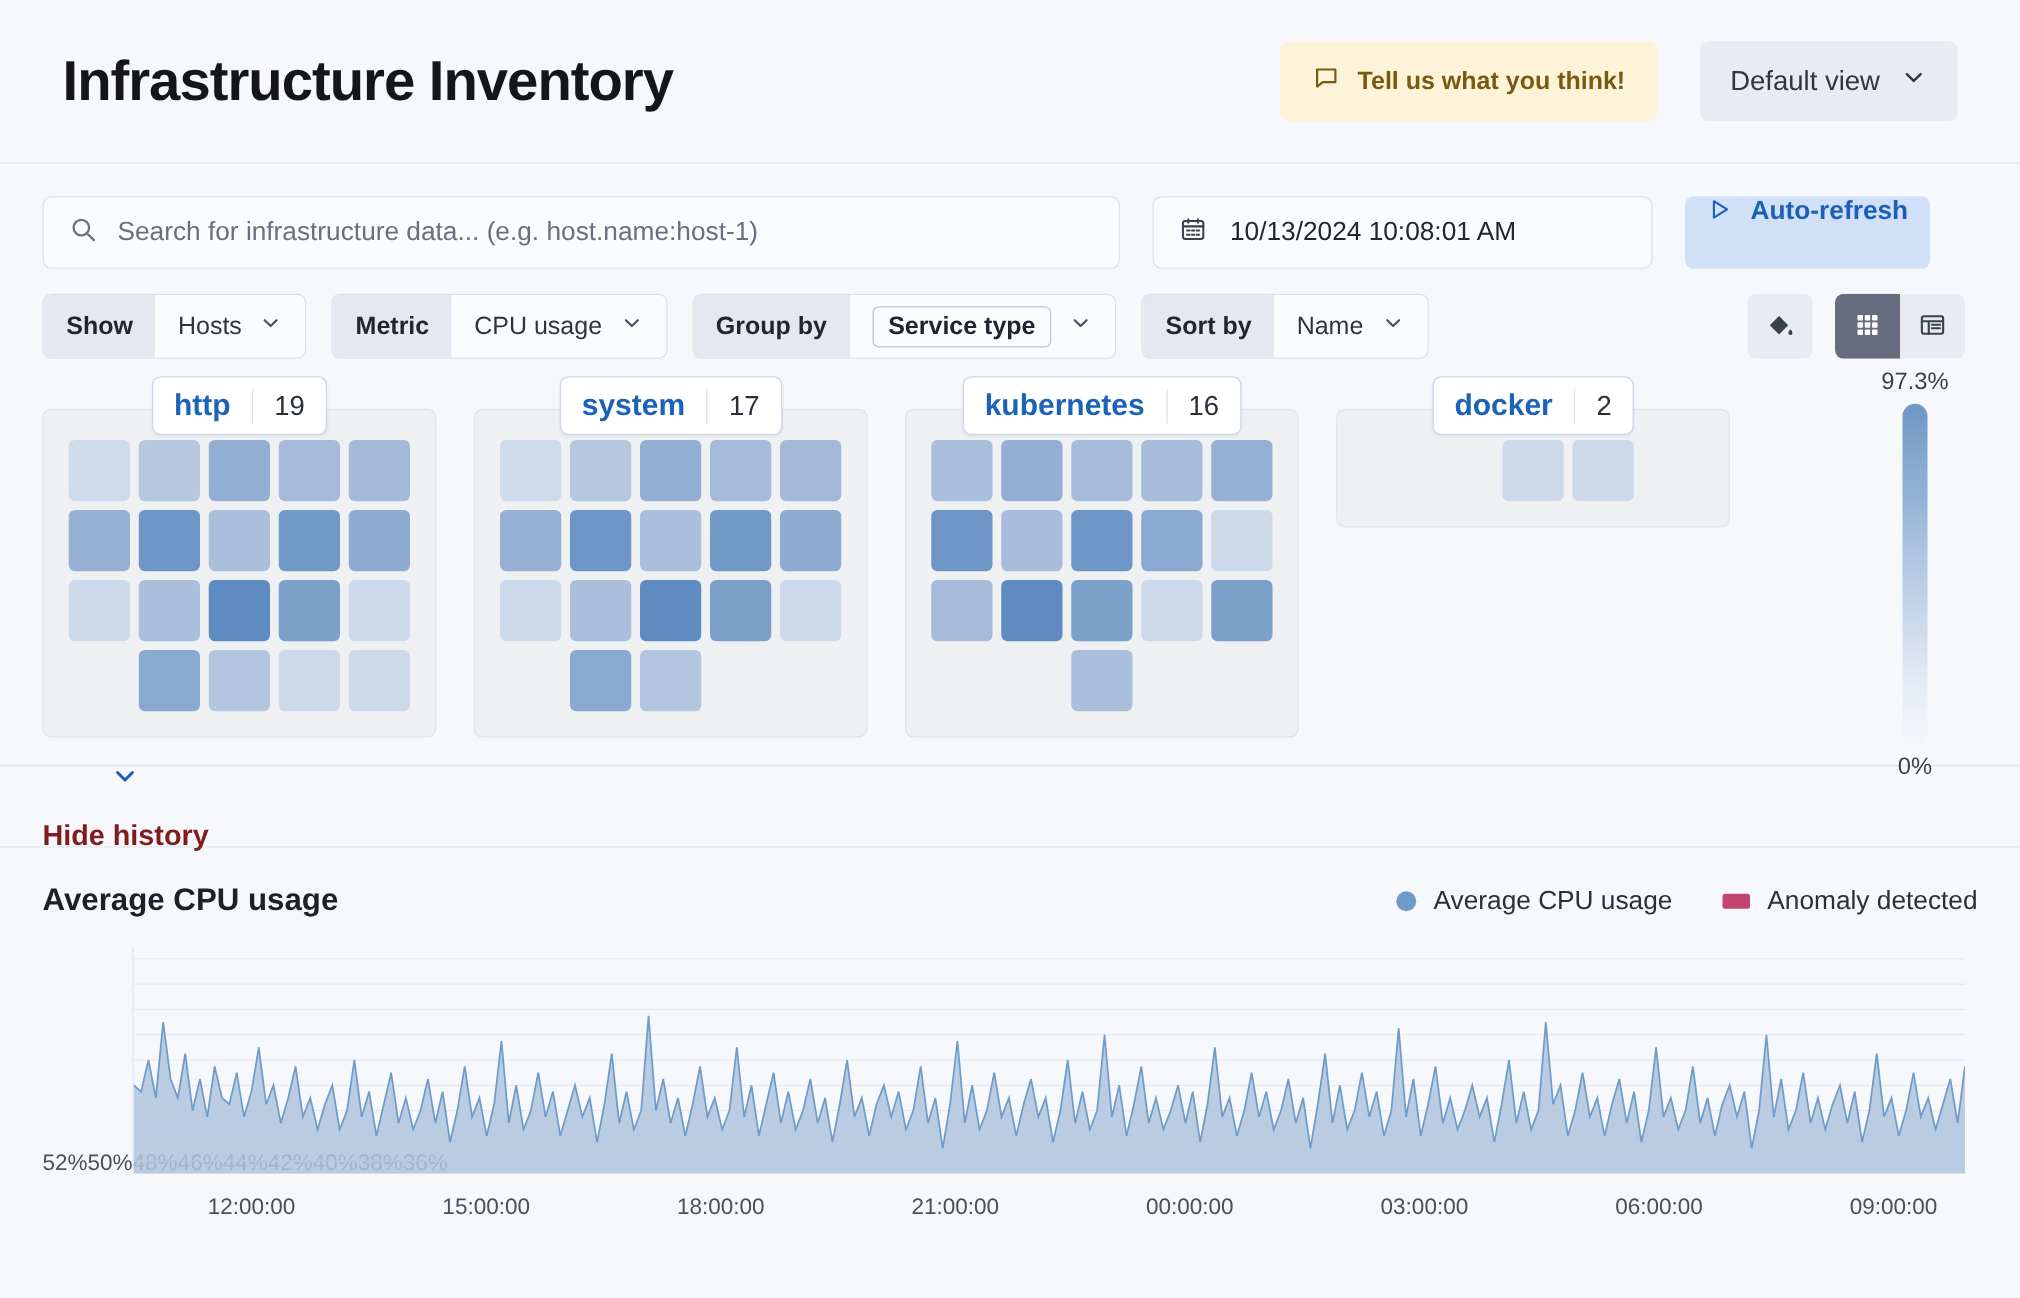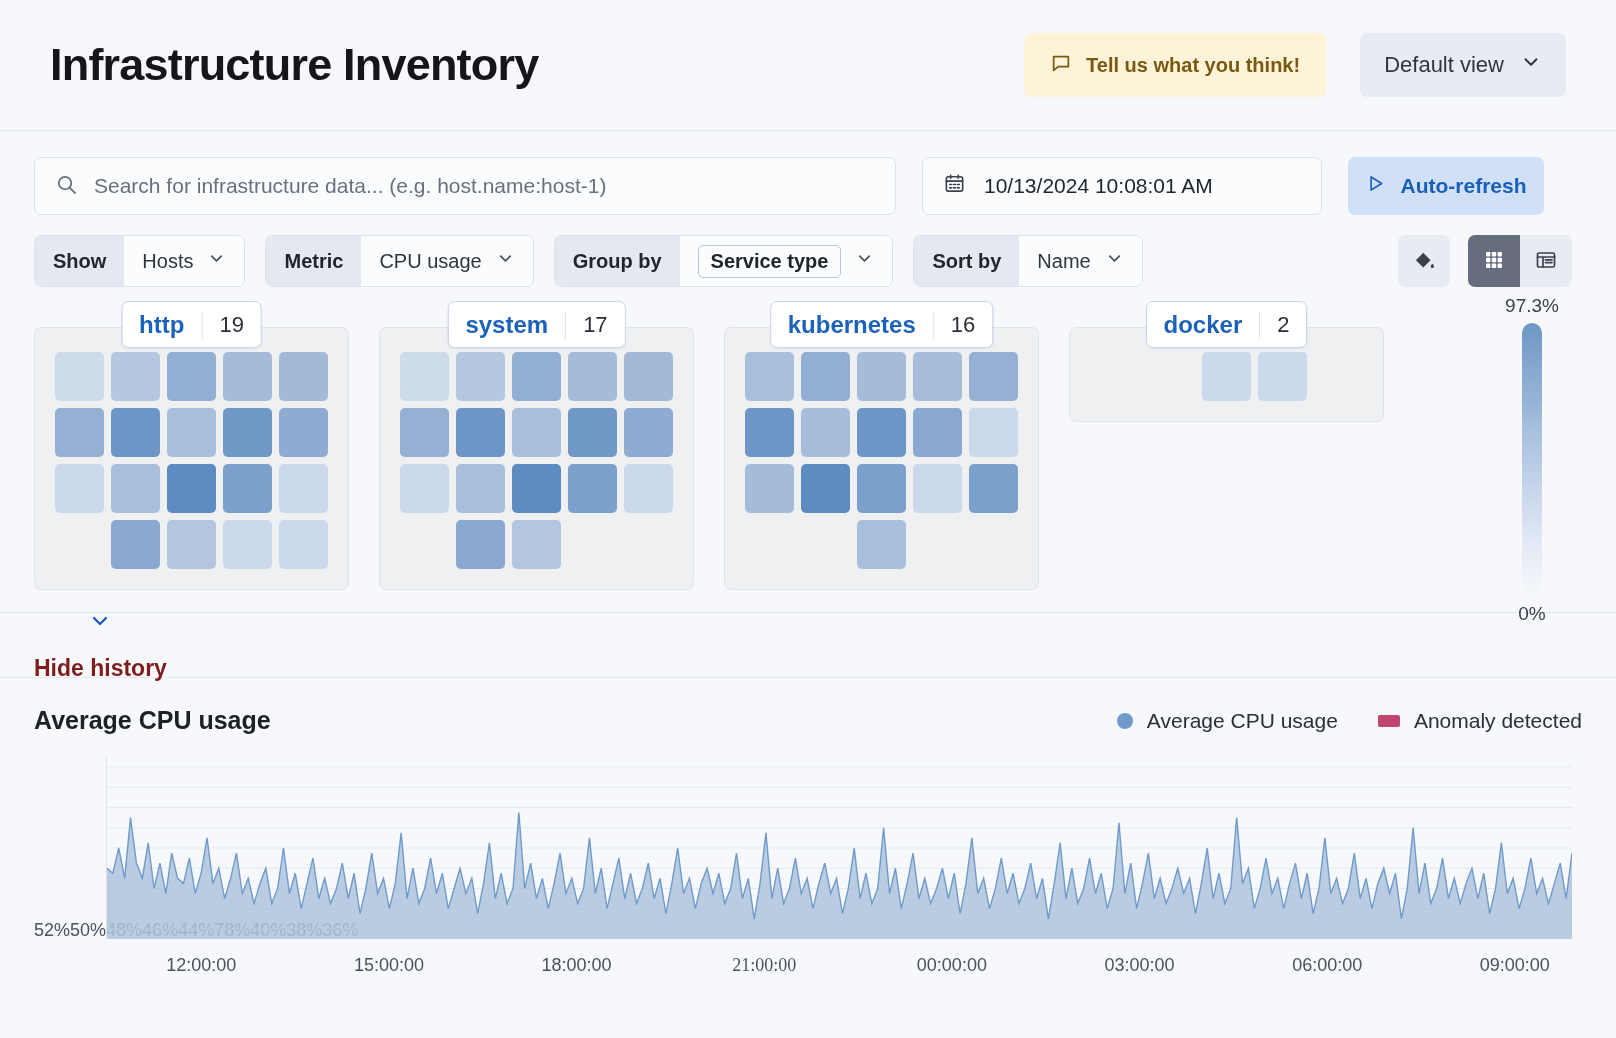--- a/index.html
+++ b/index.html
@@ -63,21 +63,21 @@
     border-radius: 7px;
     display: flex; align-items: center; gap: 18px;
     padding: 0 20px;
     font-size: 21px; color: #23262e;
   }
   .refresh-btn {
     flex: 0 0 auto;
     height: 58px; min-width: 196px;
     background: #cfe0f7; color: #1b5fb8;
     border: none; border-radius: 7px;
-    display: flex; align-items: center; justify-content: center; gap: 14px;
+    display: flex; justify-content: center; gap: 14px;
     font-size: 21px; font-weight: 700; cursor: pointer;
     font-family: inherit;
   }
 
   .filter-row { display: flex; align-items: center; margin-top: 20px; }
   .filter-group {
     display: flex; align-items: center;
     background: #fbfcfe; border: 1px solid #dde1ec; border-radius: 7px;
     height: 52px; overflow: hidden; margin-right: 20px;
   }
@@ -490,21 +490,21 @@
       </div>
     </div>
 
     <div class="chart-body">
       <div class="y-axis">
           <div class="y-tick">52%</div>
           <div class="y-tick">50%</div>
           <div class="y-tick">48%</div>
           <div class="y-tick">46%</div>
           <div class="y-tick">44%</div>
-          <div class="y-tick">78%</div>
+          <div class="y-tick">42%</div>
           <div class="y-tick">40%</div>
           <div class="y-tick">38%</div>
           <div class="y-tick">36%</div>
         </div>
       <div class="plot">
         <svg id="area-chart" viewBox="0 0 1000 182" preserveAspectRatio="none">
             <line x1="0" x2="1000" y1="10.111111111111114" y2="10.111111111111114" stroke="#e6e9f1" stroke-width="1" vector-effect="non-scaling-stroke"></line>
             <line x1="0" x2="1000" y1="30.333333333333314" y2="30.333333333333314" stroke="#e6e9f1" stroke-width="1" vector-effect="non-scaling-stroke"></line>
             <line x1="0" x2="1000" y1="50.55555555555557" y2="50.55555555555557" stroke="#e6e9f1" stroke-width="1" vector-effect="non-scaling-stroke"></line>
             <line x1="0" x2="1000" y1="70.77777777777777" y2="70.77777777777777" stroke="#e6e9f1" stroke-width="1" vector-effect="non-scaling-stroke"></line>
@@ -514,21 +514,21 @@
             <line x1="0" x2="1000" y1="151.66666666666666" y2="151.66666666666666" stroke="#e6e9f1" stroke-width="1" vector-effect="non-scaling-stroke"></line>
             <line x1="0" x2="1000" y1="171.88888888888889" y2="171.88888888888889" stroke="#e6e9f1" stroke-width="1" vector-effect="non-scaling-stroke"></line>
             <path d="M0,182.0L0.00,111.22L4.02,116.28L8.03,91.00L12.05,121.33L16.06,60.67L20.08,106.17L24.10,121.33L28.11,85.94L32.13,131.44L36.14,106.17L40.16,136.50L44.18,96.06L48.19,121.33L52.21,126.39L56.22,101.11L60.24,136.50L64.26,116.28L68.27,80.89L72.29,126.39L76.31,111.22L80.32,141.56L84.34,121.33L88.35,96.06L92.37,136.50L96.39,121.33L100.40,146.61L104.42,126.39L108.43,111.22L112.45,146.61L116.47,131.44L120.48,91.00L124.50,136.50L128.51,116.28L132.53,151.67L136.55,126.39L140.56,101.11L144.58,141.56L148.59,121.33L152.61,146.61L156.63,131.44L160.64,106.17L164.66,141.56L168.67,116.28L172.69,156.72L176.71,131.44L180.72,96.06L184.74,136.50L188.76,121.33L192.77,151.67L196.79,126.39L200.80,75.83L204.82,141.56L208.84,111.22L212.85,146.61L216.87,131.44L220.88,101.11L224.90,136.50L228.92,116.28L232.93,151.67L236.95,131.44L240.96,111.22L244.98,136.50L249.00,121.33L253.01,156.72L257.03,126.39L261.04,85.94L265.06,141.56L269.08,116.28L273.09,146.61L277.11,131.44L281.12,55.61L285.14,131.44L289.16,106.17L293.17,141.56L297.19,121.33L301.20,151.67L305.22,126.39L309.24,96.06L313.25,136.50L317.27,121.33L321.29,146.61L325.30,131.44L329.32,80.89L333.33,136.50L337.35,111.22L341.37,151.67L345.38,126.39L349.40,101.11L353.41,141.56L357.43,116.28L361.45,146.61L365.46,131.44L369.48,106.17L373.49,141.56L377.51,121.33L381.53,156.72L385.54,126.39L389.56,91.00L393.57,136.50L397.59,121.33L401.61,151.67L405.62,126.39L409.64,111.22L413.65,136.50L417.67,116.28L421.69,146.61L425.70,131.44L429.72,96.06L433.73,141.56L437.75,121.33L441.77,161.78L445.78,126.39L449.80,75.83L453.82,141.56L457.83,111.22L461.85,146.61L465.86,131.44L469.88,101.11L473.90,136.50L477.91,121.33L481.93,151.67L485.94,126.39L489.96,106.17L493.98,136.50L497.99,121.33L502.01,156.72L506.02,131.44L510.04,91.00L514.06,141.56L518.07,116.28L522.09,146.61L526.10,131.44L530.12,70.78L534.14,136.50L538.15,111.22L542.17,151.67L546.18,126.39L550.20,96.06L554.22,141.56L558.23,121.33L562.25,146.61L566.27,131.44L570.28,111.22L574.30,141.56L578.31,116.28L582.33,156.72L586.35,126.39L590.36,80.89L594.38,136.50L598.39,121.33L602.41,151.67L606.43,131.44L610.44,101.11L614.46,136.50L618.47,116.28L622.49,146.61L626.51,131.44L630.52,106.17L634.54,141.56L638.55,121.33L642.57,161.78L646.59,126.39L650.60,85.94L654.62,141.56L658.63,111.22L662.65,146.61L666.67,131.44L670.68,101.11L674.70,136.50L678.71,116.28L682.73,151.67L686.75,131.44L690.76,65.72L694.78,136.50L698.80,106.17L702.81,151.67L706.83,126.39L710.84,96.06L714.86,141.56L718.88,121.33L722.89,146.61L726.91,131.44L730.92,111.22L734.94,136.50L738.96,121.33L742.97,156.72L746.99,126.39L751.00,91.00L755.02,141.56L759.04,116.28L763.05,146.61L767.07,131.44L771.08,60.67L775.10,126.39L779.12,111.22L783.13,151.67L787.15,131.44L791.16,101.11L795.18,136.50L799.20,121.33L803.21,151.67L807.23,126.39L811.24,106.17L815.26,141.56L819.28,116.28L823.29,156.72L827.31,131.44L831.33,80.89L835.34,136.50L839.36,121.33L843.37,146.61L847.39,131.44L851.41,96.06L855.42,141.56L859.44,121.33L863.45,151.67L867.47,126.39L871.49,111.22L875.50,136.50L879.52,116.28L883.53,161.78L887.55,131.44L891.57,70.78L895.58,136.50L899.60,106.17L903.61,146.61L907.63,131.44L911.65,101.11L915.66,141.56L919.68,121.33L923.69,146.61L927.71,126.39L931.73,111.22L935.74,141.56L939.76,116.28L943.78,156.72L947.79,131.44L951.81,85.94L955.82,136.50L959.84,121.33L963.86,151.67L967.87,131.44L971.89,101.11L975.90,136.50L979.92,121.33L983.94,146.61L987.95,126.39L991.97,106.17L995.98,141.56L1000.00,96.06L1000,182Z" fill="#aec4dd" fill-opacity="0.85"></path>
             <path d="M0.00,111.22L4.02,116.28L8.03,91.00L12.05,121.33L16.06,60.67L20.08,106.17L24.10,121.33L28.11,85.94L32.13,131.44L36.14,106.17L40.16,136.50L44.18,96.06L48.19,121.33L52.21,126.39L56.22,101.11L60.24,136.50L64.26,116.28L68.27,80.89L72.29,126.39L76.31,111.22L80.32,141.56L84.34,121.33L88.35,96.06L92.37,136.50L96.39,121.33L100.40,146.61L104.42,126.39L108.43,111.22L112.45,146.61L116.47,131.44L120.48,91.00L124.50,136.50L128.51,116.28L132.53,151.67L136.55,126.39L140.56,101.11L144.58,141.56L148.59,121.33L152.61,146.61L156.63,131.44L160.64,106.17L164.66,141.56L168.67,116.28L172.69,156.72L176.71,131.44L180.72,96.06L184.74,136.50L188.76,121.33L192.77,151.67L196.79,126.39L200.80,75.83L204.82,141.56L208.84,111.22L212.85,146.61L216.87,131.44L220.88,101.11L224.90,136.50L228.92,116.28L232.93,151.67L236.95,131.44L240.96,111.22L244.98,136.50L249.00,121.33L253.01,156.72L257.03,126.39L261.04,85.94L265.06,141.56L269.08,116.28L273.09,146.61L277.11,131.44L281.12,55.61L285.14,131.44L289.16,106.17L293.17,141.56L297.19,121.33L301.20,151.67L305.22,126.39L309.24,96.06L313.25,136.50L317.27,121.33L321.29,146.61L325.30,131.44L329.32,80.89L333.33,136.50L337.35,111.22L341.37,151.67L345.38,126.39L349.40,101.11L353.41,141.56L357.43,116.28L361.45,146.61L365.46,131.44L369.48,106.17L373.49,141.56L377.51,121.33L381.53,156.72L385.54,126.39L389.56,91.00L393.57,136.50L397.59,121.33L401.61,151.67L405.62,126.39L409.64,111.22L413.65,136.50L417.67,116.28L421.69,146.61L425.70,131.44L429.72,96.06L433.73,141.56L437.75,121.33L441.77,161.78L445.78,126.39L449.80,75.83L453.82,141.56L457.83,111.22L461.85,146.61L465.86,131.44L469.88,101.11L473.90,136.50L477.91,121.33L481.93,151.67L485.94,126.39L489.96,106.17L493.98,136.50L497.99,121.33L502.01,156.72L506.02,131.44L510.04,91.00L514.06,141.56L518.07,116.28L522.09,146.61L526.10,131.44L530.12,70.78L534.14,136.50L538.15,111.22L542.17,151.67L546.18,126.39L550.20,96.06L554.22,141.56L558.23,121.33L562.25,146.61L566.27,131.44L570.28,111.22L574.30,141.56L578.31,116.28L582.33,156.72L586.35,126.39L590.36,80.89L594.38,136.50L598.39,121.33L602.41,151.67L606.43,131.44L610.44,101.11L614.46,136.50L618.47,116.28L622.49,146.61L626.51,131.44L630.52,106.17L634.54,141.56L638.55,121.33L642.57,161.78L646.59,126.39L650.60,85.94L654.62,141.56L658.63,111.22L662.65,146.61L666.67,131.44L670.68,101.11L674.70,136.50L678.71,116.28L682.73,151.67L686.75,131.44L690.76,65.72L694.78,136.50L698.80,106.17L702.81,151.67L706.83,126.39L710.84,96.06L714.86,141.56L718.88,121.33L722.89,146.61L726.91,131.44L730.92,111.22L734.94,136.50L738.96,121.33L742.97,156.72L746.99,126.39L751.00,91.00L755.02,141.56L759.04,116.28L763.05,146.61L767.07,131.44L771.08,60.67L775.10,126.39L779.12,111.22L783.13,151.67L787.15,131.44L791.16,101.11L795.18,136.50L799.20,121.33L803.21,151.67L807.23,126.39L811.24,106.17L815.26,141.56L819.28,116.28L823.29,156.72L827.31,131.44L831.33,80.89L835.34,136.50L839.36,121.33L843.37,146.61L847.39,131.44L851.41,96.06L855.42,141.56L859.44,121.33L863.45,151.67L867.47,126.39L871.49,111.22L875.50,136.50L879.52,116.28L883.53,161.78L887.55,131.44L891.57,70.78L895.58,136.50L899.60,106.17L903.61,146.61L907.63,131.44L911.65,101.11L915.66,141.56L919.68,121.33L923.69,146.61L927.71,126.39L931.73,111.22L935.74,141.56L939.76,116.28L943.78,156.72L947.79,131.44L951.81,85.94L955.82,136.50L959.84,121.33L963.86,151.67L967.87,131.44L971.89,101.11L975.90,136.50L979.92,121.33L983.94,146.61L987.95,126.39L991.97,106.17L995.98,141.56L1000.00,96.06" fill="none" stroke="#6f9bca" stroke-width="1.4" vector-effect="non-scaling-stroke"></path>
           </svg>
       </div>
       <div class="x-axis">
           <div class="x-tick" style="left: 6.5%;">12:00:00</div>
           <div class="x-tick" style="left: 19.3%;">15:00:00</div>
           <div class="x-tick" style="left: 32.1%;">18:00:00</div>
-          <div class="x-tick" style="left: 44.9%; font-family: Liberation Serif, serif;">21:00:00</div>
+          <div class="x-tick" style="left: 44.9%;">21:00:00</div>
           <div class="x-tick" style="left: 57.7%;">00:00:00</div>
           <div class="x-tick" style="left: 70.5%;">03:00:00</div>
           <div class="x-tick" style="left: 83.3%;">06:00:00</div>
           <div class="x-tick" style="left: 96.1%;">09:00:00</div>
         </div>
     </div>
   </div>
 
 </div>
 

